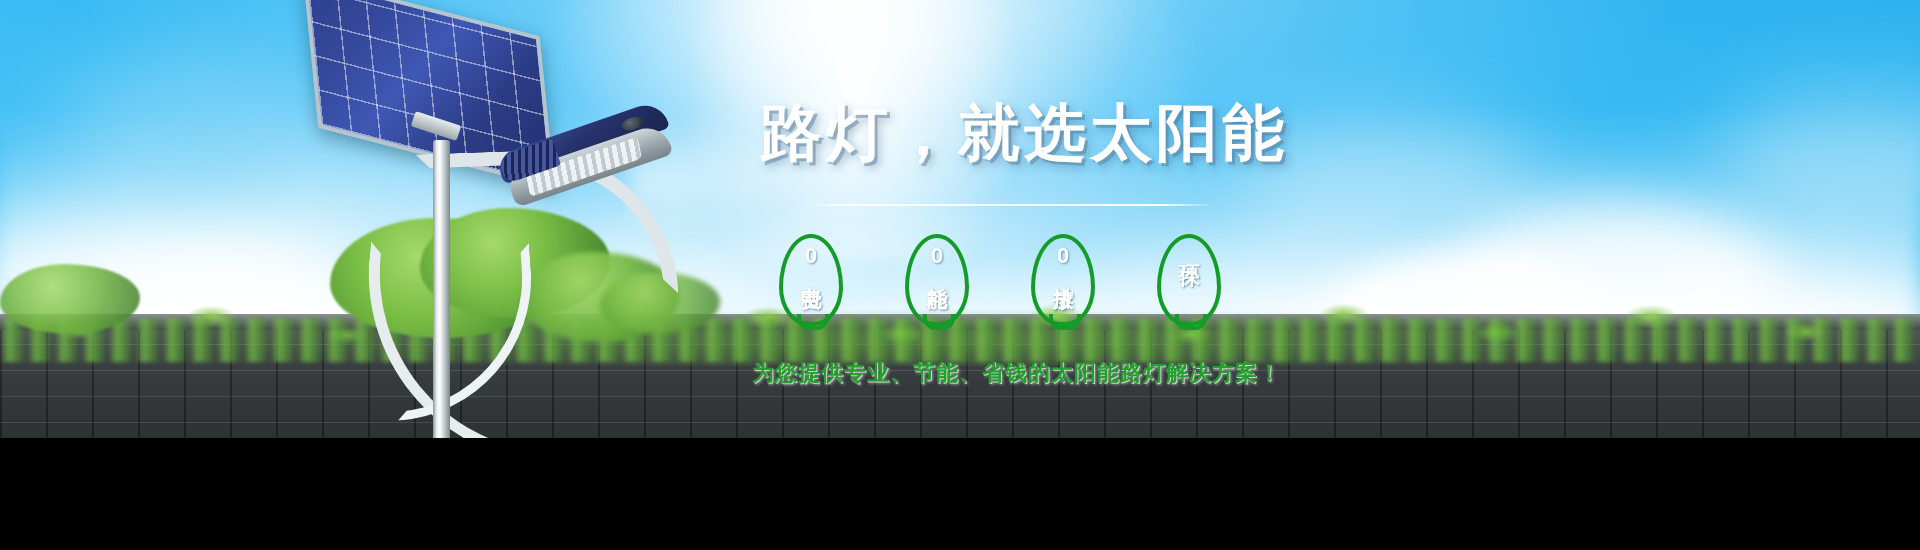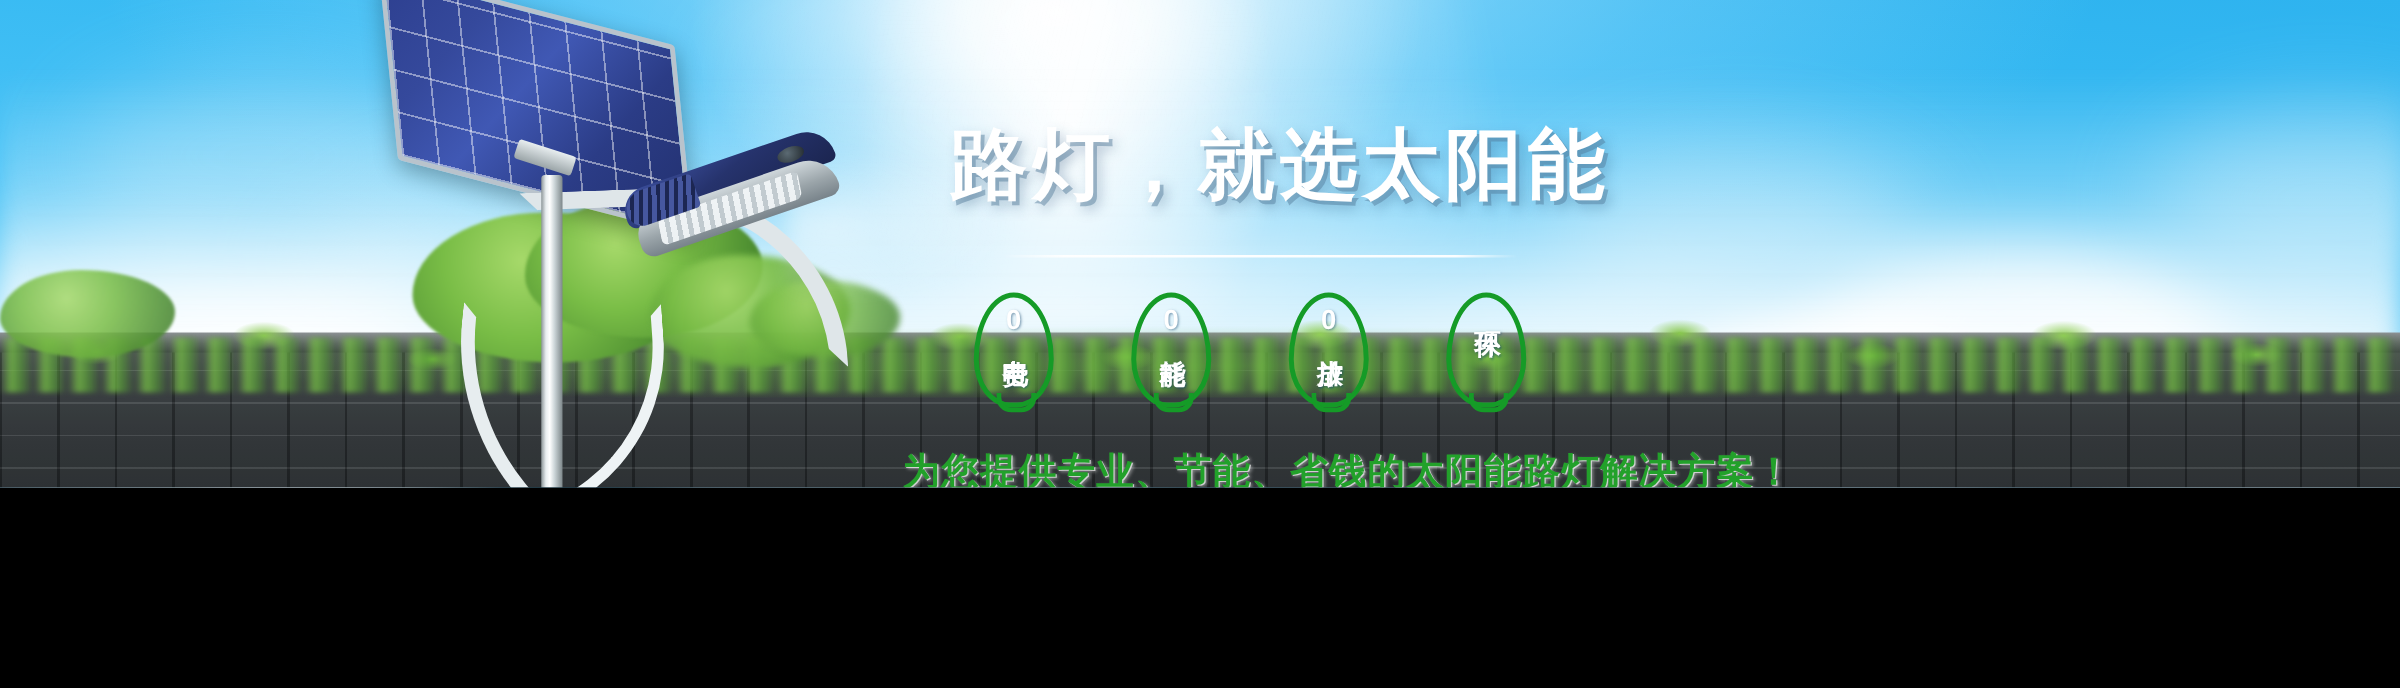--- a/index.html
+++ b/index.html
@@ -1,20 +1,20 @@
 <!DOCTYPE html>
 <html><head>
 <meta charset="utf-8">
 <style>
   html,body{margin:0;padding:0;background:#000;}
   body{font-family:"Liberation Sans","DejaVu Sans",sans-serif;}
 
   #banner{
     position:relative;
-    width:1920px;height:390px;
+    width:1920px;height:438px;
     overflow:hidden;
     background:#0f172a;
   }
 
   
   .sky{
     position:absolute;left:0;top:0;width:1920px;height:550px;
     background:
       radial-gradient(ellipse 420px 300px at 845px 10px, rgba(255,255,255,0.98) 0%, rgba(255,255,255,0.80) 18%, rgba(255,255,255,0.35) 42%, rgba(255,255,255,0.0) 70%),
       radial-gradient(ellipse 1100px 640px at 880px -120px, rgba(190,235,255,0.85) 0%, rgba(150,220,255,0.35) 45%, rgba(120,205,252,0) 75%),
@@ -226,22 +226,22 @@
     margin-top:4px;
     font-size:21px;line-height:1.06;font-weight:bold;color:#ffffff;
     text-shadow:1px 1px 2px rgba(20,70,110,.5);
     text-align:center;
     writing-mode:vertical-rl;
     letter-spacing:1px;
   }
   .badge.nozero .word{margin-top:16px;}
 
   #tagline{
-    position:absolute;left:722px;top:360px;width:720px;
-    font-size:30px;font-weight:bold;line-height:1.2;
+    position:absolute;left:752px;top:360px;width:720px;
+    font-size:22px;font-weight:bold;line-height:1.2;
     color:#22a12a;
     letter-spacing:1px;
     text-shadow:1px 1px 0 rgba(255,255,255,.65), 2px 2px 3px rgba(255,255,255,.45);
     white-space:nowrap;
   }
 </style>
 </head>
 <body>
 
 <div id="banner">

